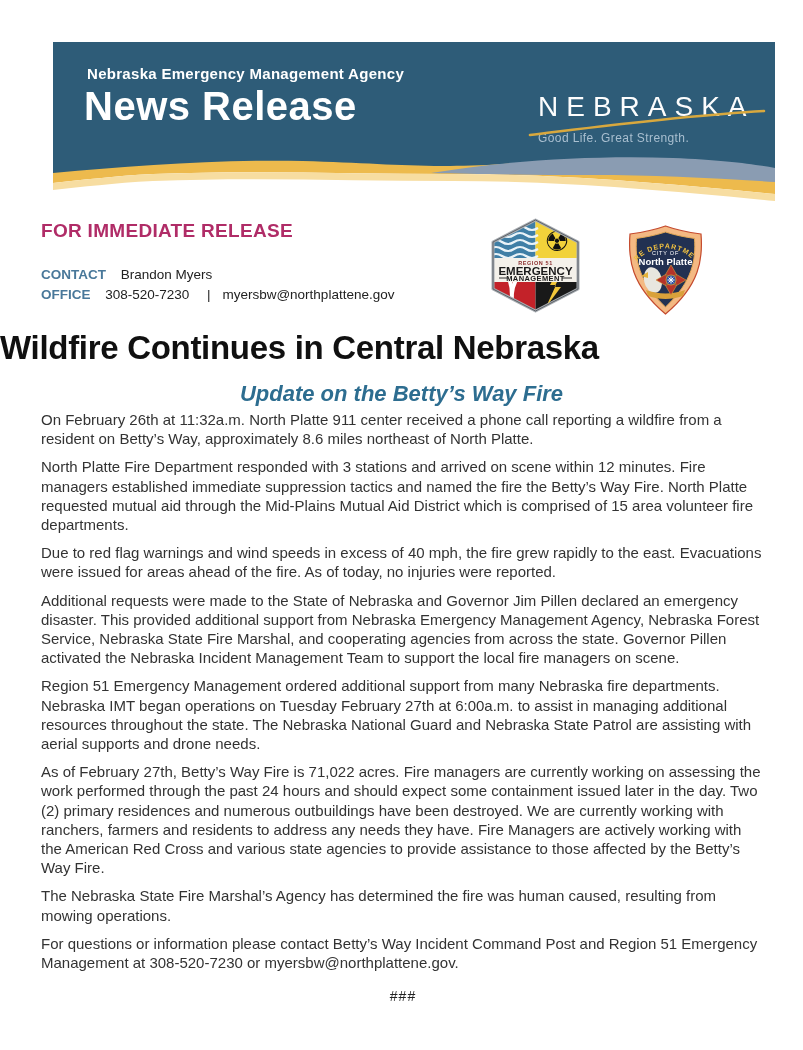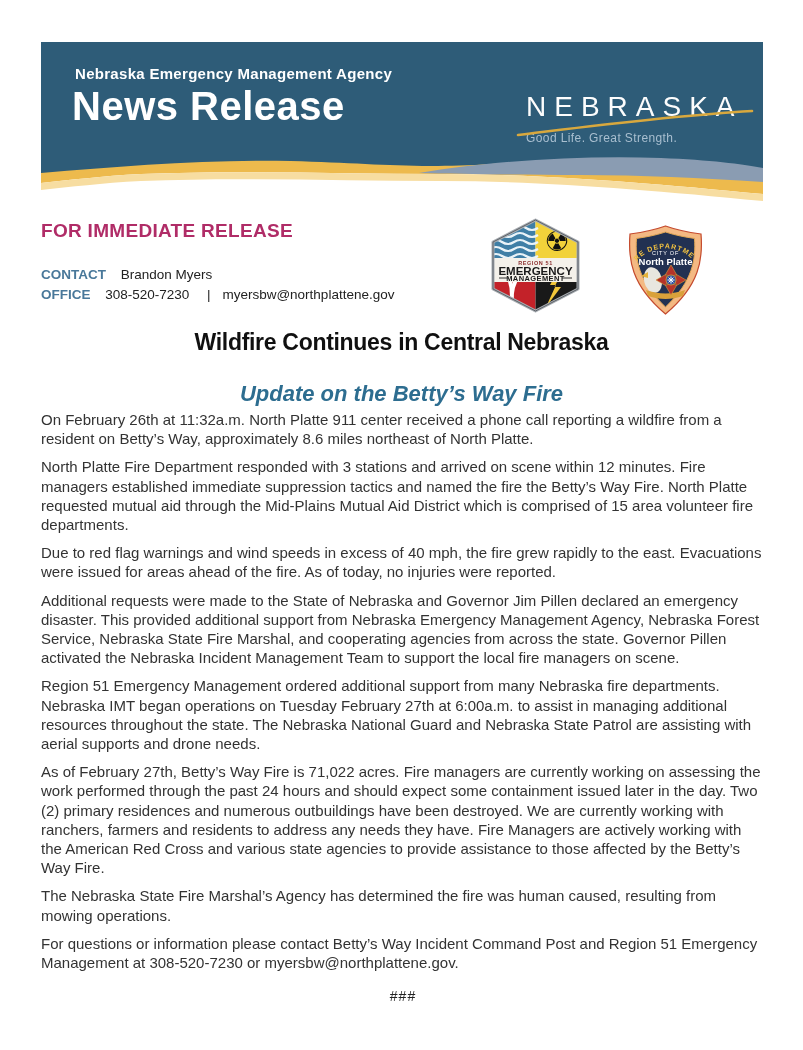--- a/index.html
+++ b/index.html
@@ -14,21 +14,21 @@
     --subhead-teal:#2d6d90;
     --body-text:#333333;
   }
   *{margin:0;padding:0;box-sizing:border-box;}
   html,body{background:#ffffff;}
   .page{
     position:relative;width:803px;height:1050px;background:#ffffff;
     font-family:"Liberation Sans", sans-serif;overflow:hidden;margin:0 auto;
   }
   
-  .header{position:absolute;left:41px;top:42px;width:694px;height:162px;}
+  .header{position:absolute;left:53px;top:42px;width:694px;height:162px;}
   .header-wave{position:absolute;left:0;top:0;width:722px;height:162px;display:block;}
   .hdr-agency{
     position:absolute;left:34px;top:23px;color:#fff;font-size:15px;font-weight:bold;
     letter-spacing:.3px;
   }
   .hdr-title{
     position:absolute;left:31px;top:42px;color:#fff;font-size:40px;font-weight:bold;
     letter-spacing:.5px;
   }
   .brand{position:absolute;left:485px;top:34px;width:230px;margin-top:16px;}
@@ -44,22 +44,22 @@
     font-size:19px;font-weight:bold;letter-spacing:.3px;
   }
   .contact-block{position:absolute;left:41px;top:265px;font-size:13.5px;color:#222;line-height:20px;}
   .contact-block .lbl{color:var(--label-blue);font-weight:bold;margin-right:11px;}
   .contact-block .sep{margin:0 8px 0 14px;color:#222;}
   
   .badge-r51{position:absolute;left:486px;top:218px;width:99px;height:95px;}
   .badge-npfd{position:absolute;left:626px;top:224px;width:79px;height:92px;}
   
   .headline{
-    position:absolute;left:0;top:329px;width:803px;text-align:center;
-    color:#101010;font-size:23px;font-weight:bold;letter-spacing:-.3px;
+    position:absolute;left:0;top:329px;width:803px;text-align:left;
+    color:#101010;font-size:33px;font-weight:bold;letter-spacing:-.3px;
   }
   .subhead{
     position:absolute;left:0;top:381px;width:803px;text-align:center;
     color:var(--subhead-teal);font-size:22px;font-weight:bold;font-style:italic;
   }
   .body-copy{
     position:absolute;left:41px;top:410px;width:724px;
     color:var(--body-text);font-size:15px;line-height:19.2px;
   }
   .body-copy p{margin:0 0 9px 0;}

